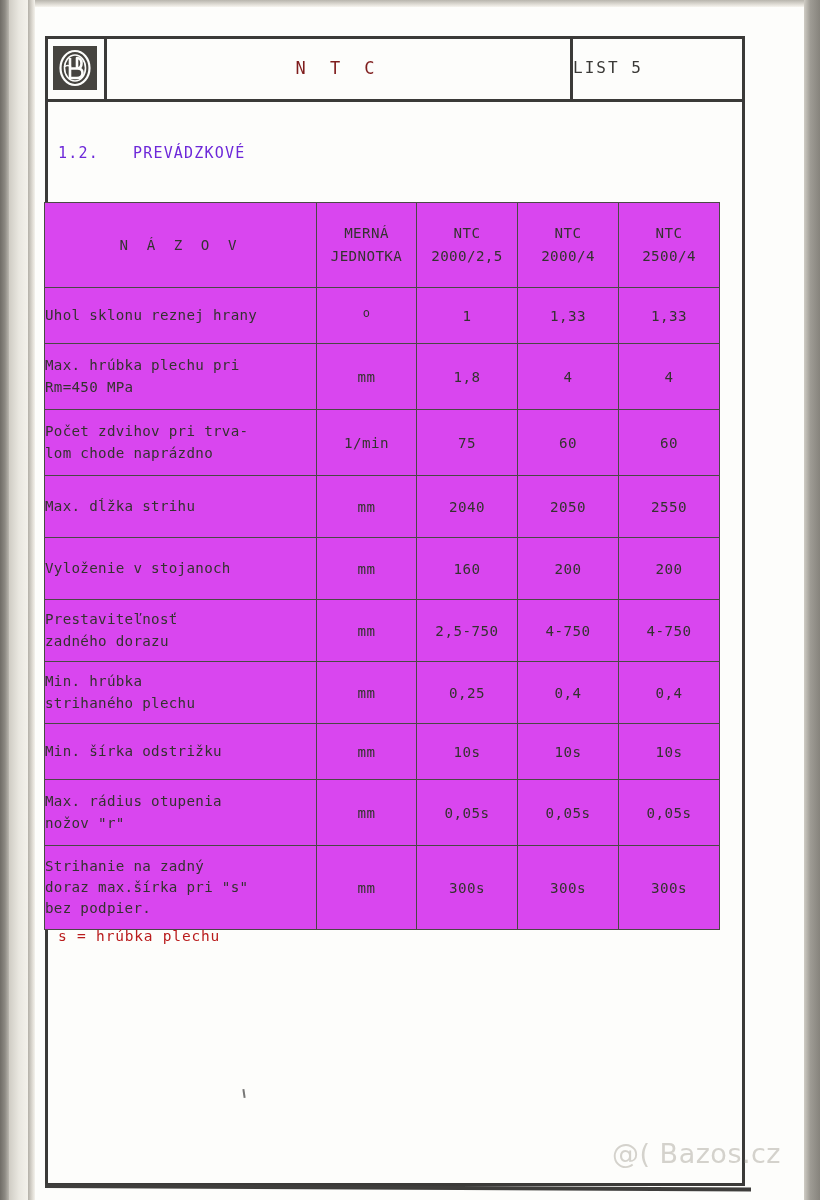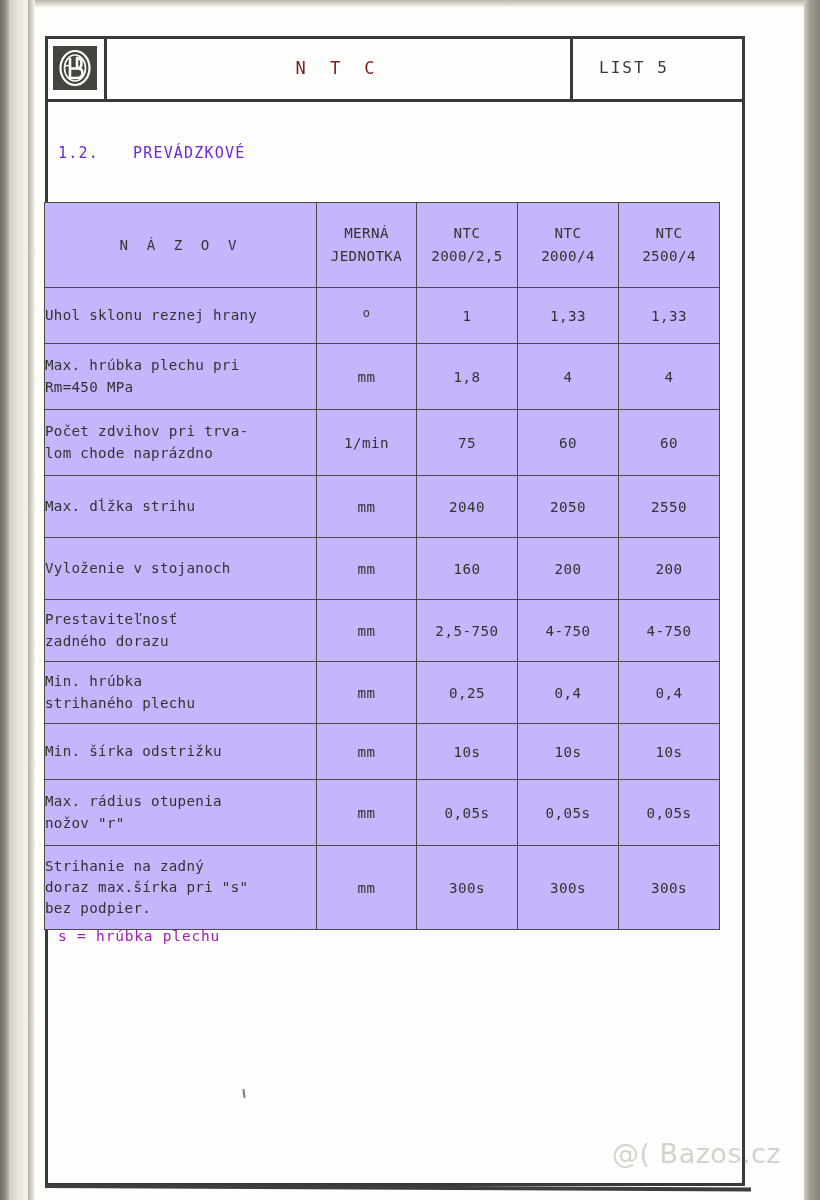--- a/index.html
+++ b/index.html
@@ -78,38 +78,38 @@
   .tb-title{
     flex:1;border-right:3px solid #3b3a38;
     display:flex;align-items:center;justify-content:center;
     box-sizing:border-box;
   }
   .tb-title span{
     font-size:17px;letter-spacing:7px;color:#7f1d1d;
   }
   .tb-list{
     width:172px;display:flex;align-items:center;
-    padding-left:26px;box-sizing:border-box;
+    box-sizing:border-box;
   }
   .tb-list span{font-size:16px;letter-spacing:2px;color:#3a3936;}
 
   
   #section-heading{
     position:absolute;left:58px;top:144px;
     font-size:15px;color:#6d28d9;letter-spacing:1.2px;
   }
   #section-heading .num{margin-right:34px;}
 
   
   #spec-table{
     position:absolute;left:44px;top:202px;
     width:676px;
     border-collapse:collapse;
     table-layout:fixed;
-    background:#c4b5fd;
+    background:#d946ef;
   }
   #spec-table td,#spec-table th{
     border:1.6px solid #4a4945;
     color:#34332f;
     font-weight:normal;
     font-size:14.2px;
     padding:0;
     vertical-align:middle;
   }
   #spec-table thead td{
@@ -132,21 +132,21 @@
     text-align:left;
   }
   .cell-unit,.cell-val{
     text-align:center;letter-spacing:0.5px;
   }
   .deg{font-size:12px;vertical-align:super;}
 
   
   #footnote{
     position:absolute;left:58px;top:928px;
-    font-size:14.5px;color:#a21caf;letter-spacing:0.8px;text-align:center;
+    font-size:14.5px;color:#b91c1c;letter-spacing:0.8px;text-align:center;
   }
 
   
   #watermark{
     position:absolute;left:612px;top:1138px;
     font-family:"DejaVu Sans","Liberation Sans",sans-serif;
     font-size:27px;color:#d4d2cc;
     letter-spacing:0.5px;white-space:nowrap;
     pointer-events:none;
   }

